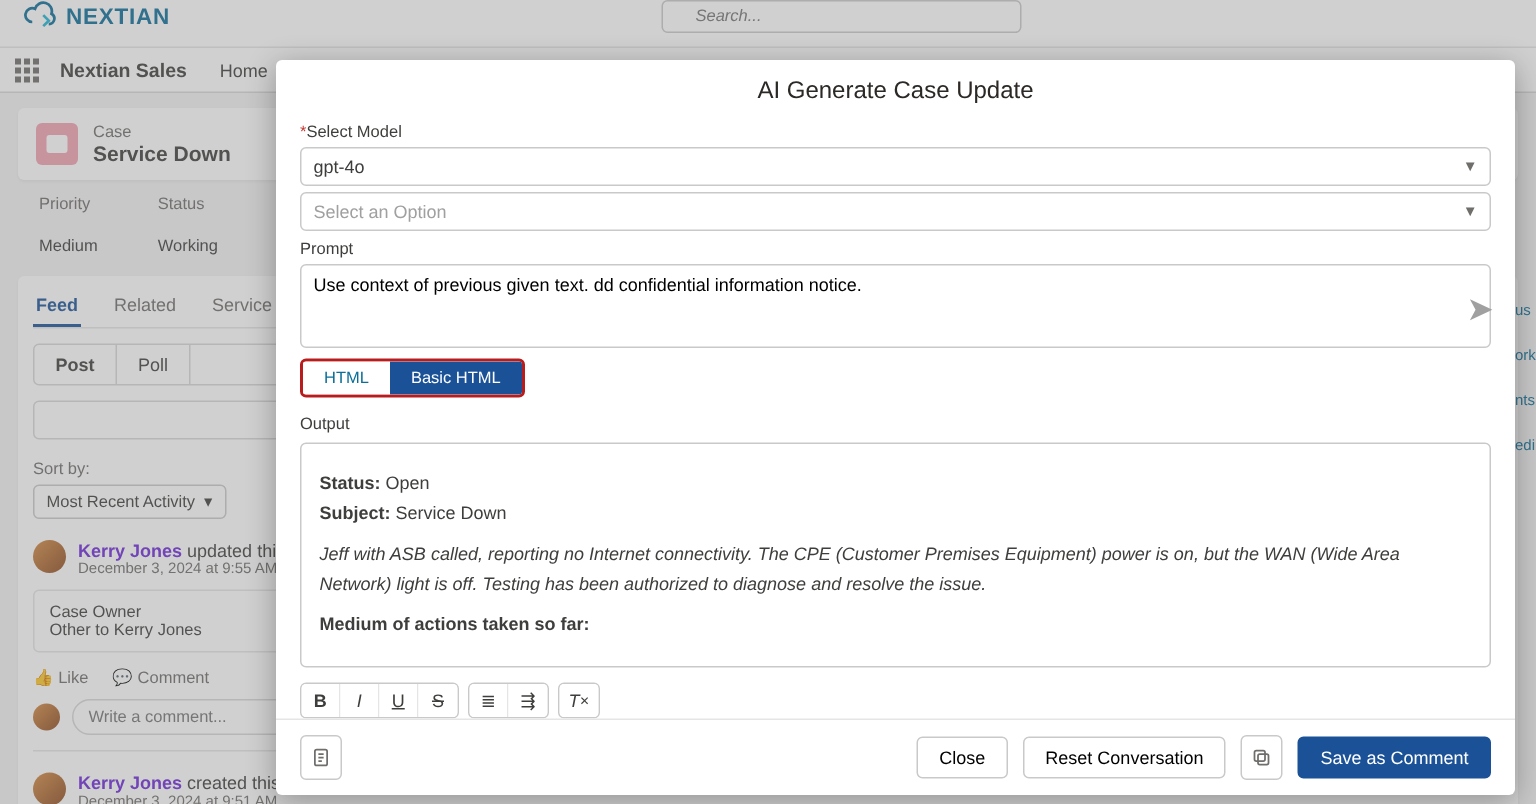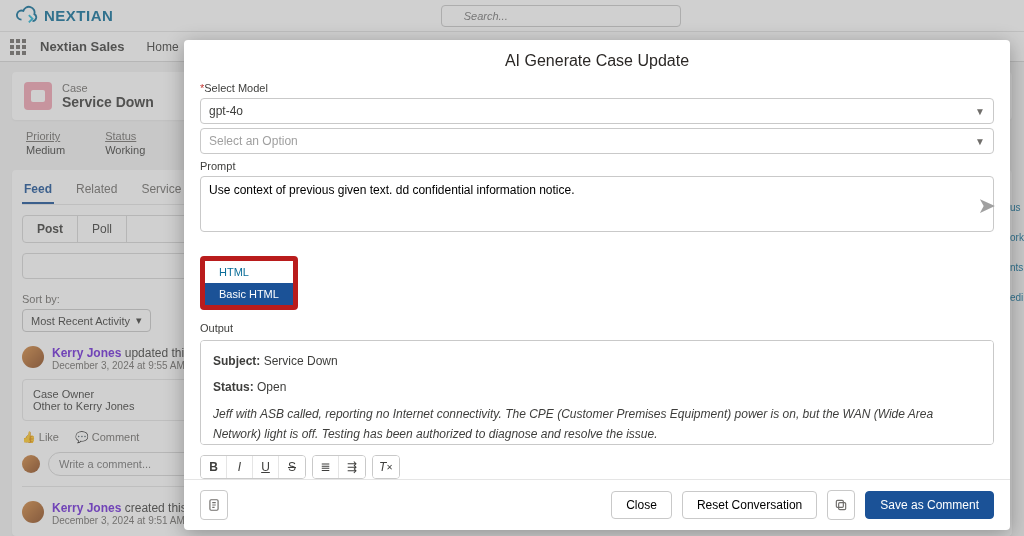--- a/index.html
+++ b/index.html
@@ -1,19 +1,19 @@
 <!DOCTYPE html>
 <html><head>
 <meta charset="utf-8">
 <style>
 * { box-sizing: border-box; margin: 0; padding: 0; font-family: -apple-system, BlinkMacSystemFont, "Segoe UI", Arial, sans-serif; }
 body { width: 1024px; height: 536px; overflow: hidden; background: #f3f3f3; position: relative; font-size: 12px; color: #3e3e3c; }
 
 
-.topbar { height: 32px; background: #fff; display: flex; align-items: center; padding: 0 16px; border-bottom: 1px solid #e5e5e5; }
+.topbar { height: 32px; background: #fff; display: flex; align-items: flex-start; padding: 0 16px; border-bottom: 1px solid #e5e5e5; }
 .logo { display: flex; align-items: center; gap: 6px; font-weight: 600; color: #0b6e99; font-size: 15px; letter-spacing: 0.5px;}
 .logo-icon { width: 22px; height: 22px; }
 .search-wrap { margin: 0 auto; }
 .search { width: 240px; height: 22px; border: 1px solid #c9c9c9; border-radius: 4px; background: #fff; padding: 0 6px 0 22px; font-size: 11px; color: #706e6b; position: relative; font-style: italic;}
 .search-icon-pos { position: absolute; left: 6px; top: 3px; color: #706e6b;}
 .search-rel { position: relative; display: inline-block;}
 
 .navbar { height: 30px; background: #fff; display: flex; align-items: center; padding: 0 10px; gap: 14px; border-bottom: 1px solid #d8d8d8; font-size: 12px;}
 .apps-icon { width: 16px; height: 16px; display: grid; grid-template-columns: repeat(3,4px); grid-template-rows: repeat(3,4px); gap: 2px;}
 .apps-icon span { background: #706e6b; }
@@ -21,21 +21,21 @@
 .nav-item { color: #3e3e3c; cursor: pointer; }
 
 .page { padding: 10px 12px; }
 .case-header { background: #fff; border-radius: 4px; padding: 10px 12px; display: flex; align-items: center; gap: 10px; box-shadow: 0 1px 2px rgba(0,0,0,0.05);}
 .case-icon { width: 28px; height: 28px; background: #f2a3b3; border-radius: 4px; display:flex; align-items:center; justify-content:center;}
 .case-icon-inner { width: 14px; height: 12px; background: #fff; border-radius: 2px; position: relative;}
 .case-type { font-size: 11px; color: #706e6b;}
 .case-title { font-size: 14px; font-weight: 700;}
 
 .factbar { display:flex; gap: 40px; padding: 10px 14px; font-size: 11px;}
-.factbar .lab { color: #706e6b; margin-bottom: 2px; text-decoration: underline;}
+.factbar .lab { color: #706e6b; margin-bottom: 16px;}
 .panel { background: #fff; border-radius: 4px; padding: 0 10px 10px 10px; margin-top: 4px; box-shadow: 0 1px 2px rgba(0,0,0,0.05);}
 .tabs { display:flex; gap: 20px; border-bottom: 1px solid #e5e5e5; padding-top: 6px;}
 .tab { padding: 6px 2px; font-size: 12px; color: #706e6b; cursor:pointer;}
 .tab.active { color: #1b5297; border-bottom: 2px solid #1b5297; font-weight: 600;}
 .postbar { display:flex; border: 1px solid #d8d8d8; border-radius: 4px; margin-top: 10px; overflow:hidden;}
 .postbar div { padding: 6px 14px; font-size: 12px; border-right:1px solid #d8d8d8; cursor:pointer;}
 .postbar div.active { font-weight:600;}
 .compose { border: 1px solid #d8d8d8; border-radius: 4px; height: 26px; margin-top: 10px;}
 .sortby { margin-top: 14px; font-size: 11px; color:#706e6b;}
 .sort-btn { margin-top: 4px; border:1px solid #c9c9c9; border-radius: 4px; padding: 4px 8px; background:#fff; display:inline-flex; align-items:center; gap:6px; font-size:11px; cursor:pointer;}
@@ -56,21 +56,21 @@
 .modal-title { text-align:center; font-size: 16px; font-weight: 500; padding: 12px 0 10px 0; color:#2b2826;}
 .modal-body { flex:1; padding: 0 16px; overflow: hidden; display:flex; flex-direction:column; gap: 4px;}
 .form-label { font-size: 11px; color: #3e3e3c; margin-top: 2px;}
 .form-label .req { color: #c23934;}
 .select, .textarea, .outbox { width: 100%; border: 1px solid #c9c9c9; border-radius: 4px; background: #fff; font-size: 12px;}
 .select { height: 26px; padding: 0 8px; display:flex; align-items:center; justify-content:space-between; cursor:pointer;}
 .select .caret { color:#706e6b; font-size: 10px;}
 .textarea-wrap { position:relative;}
 .textarea { height: 56px; padding: 6px 8px; resize: none; line-height: 1.3;}
 .send-arrow { position:absolute; right: -2px; top: 50%; transform: translateY(-50%); color:#a0a0a0; font-size: 22px;}
-.viewtabs { display:flex; border:5px solid #b91c1c; border-radius: 4px; overflow:hidden; width: fit-content; margin-top: 17px; flex-direction: column;}
+.viewtabs { display:flex; border:2px solid #b91c1c; border-radius: 4px; overflow:hidden; width: fit-content; margin-top: 0;}
 .viewtabs div { padding: 5px 14px; font-size: 11px; cursor:pointer;}
 .vt-inactive { color:#0b6e99; background:#fff;}
 .vt-active { background:#1b5297; color:#fff;}
 .out-label { font-size: 11px; margin-top: 8px;}
 .outbox { flex:1; margin-top: 2px; padding: 10px 12px; overflow-y:auto; line-height: 1.7; font-size: 12px;}
 .outbox .bold { font-weight: 700;}
 .outbox .ital { font-style: italic;}
 .toolbar { display:flex; gap: 6px; margin-top: 6px;}
 .tgroup { display:flex; border:1px solid #c9c9c9; border-radius:4px; overflow:hidden;}
 .tbtn { width: 26px; height: 22px; display:flex; align-items:center; justify-content:center; border-right:1px solid #e5e5e5; font-size: 12px; background:#fff; cursor:pointer; font-family: Georgia, serif;}
@@ -228,22 +228,22 @@
       <span class="send-arrow">➤</span>
     </div>
 
     <div class="viewtabs">
       <div class="vt-inactive">HTML</div>
       <div class="vt-active">Basic HTML</div>
     </div>
 
     <div class="out-label">Output</div>
     <div class="outbox">
+      <div style="margin-top:6px"><span class="bold">Status:</span><span> Open</span></div>
       <div><span class="bold">Subject:</span><span> Service Down</span></div>
-      <div style="margin-top:6px"><span class="bold">Status:</span><span> Open</span></div>
       <div class="ital" style="margin-top:6px">Jeff with ASB called, reporting no Internet connectivity. The CPE (Customer Premises Equipment) power is on, but the WAN (Wide Area Network) light is off. Testing has been authorized to diagnose and resolve the issue.</div>
       <div class="bold" style="margin-top:6px">Medium of actions taken so far:</div>
 
     </div>
 
     <div class="toolbar">
       <div class="tgroup">
         <div class="tbtn">
             <b>B</b>
           </div>

